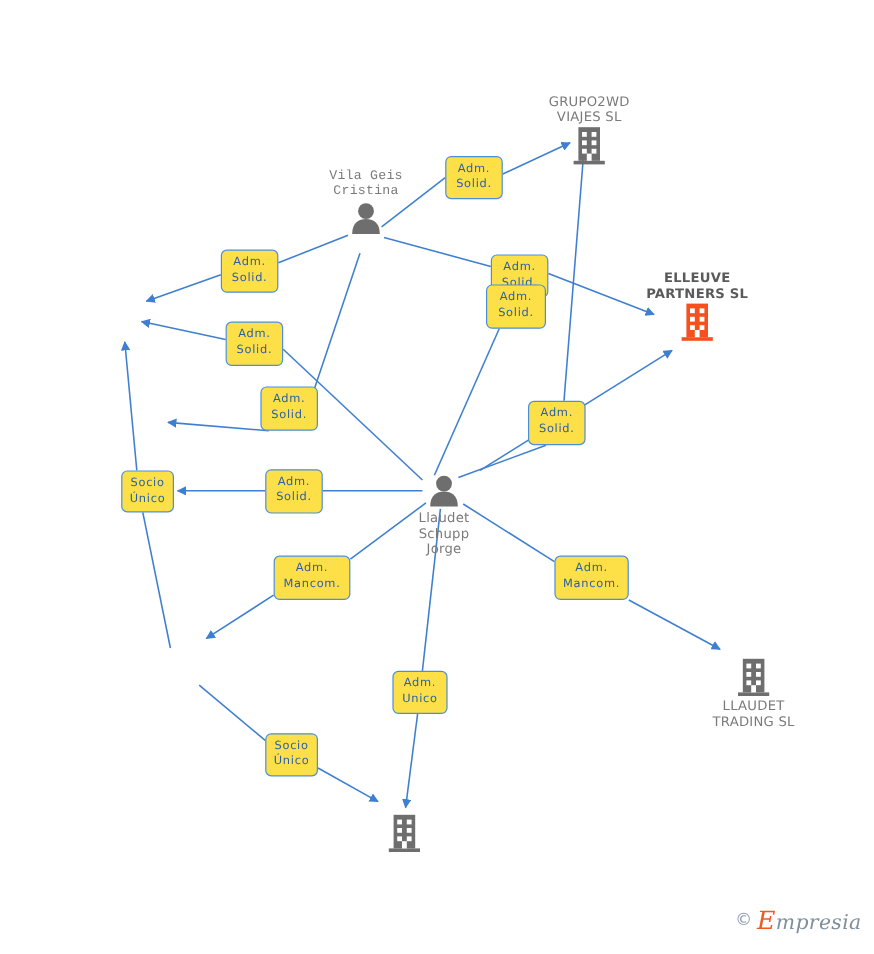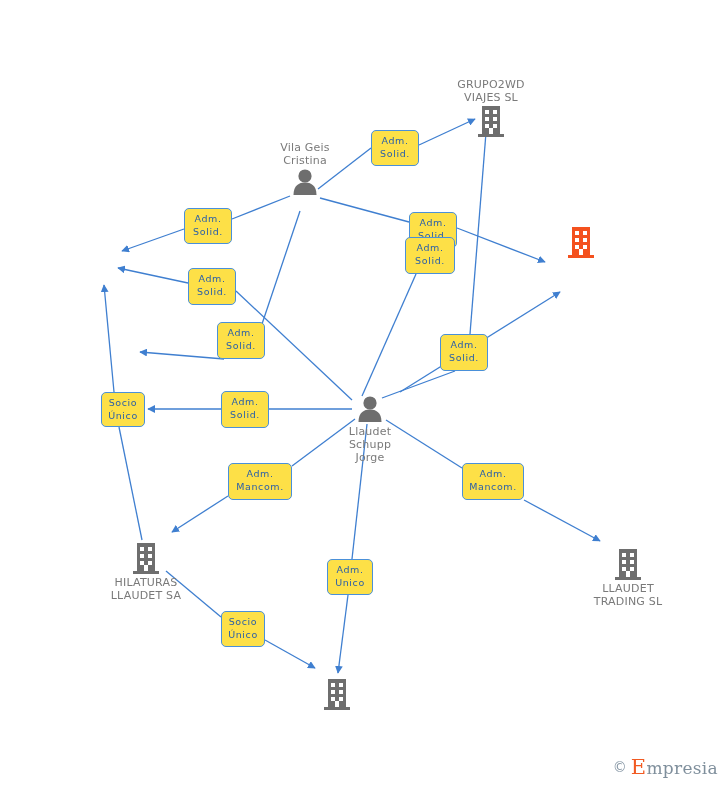--- a/index.html
+++ b/index.html
@@ -73,20 +73,21 @@
     display: flex;
     align-items: center;
     gap: 4px;
   }
   .watermark .cmark {
     font-size: 14px;
     color: #8a9aa8;
   }
   .watermark .wname {
     font-family: "DejaVu Serif", serif;
+    font-style: italic;
     font-size: 17px;
     color: #7f8f9c;
     letter-spacing: 0.3px;
     text-align: right;
   }
   .watermark .wname .lead {
     color: #f15a22;
     font-size: 21px;
   }
 </style>
@@ -157,33 +158,35 @@
         <rect x="17" y="6" width="4" height="4" fill="#ffffff"></rect>
         <rect x="9" y="13" width="4" height="4" fill="#ffffff"></rect>
         <rect x="17" y="13" width="4" height="4" fill="#ffffff"></rect>
         <rect x="9" y="20" width="4" height="4" fill="#ffffff"></rect>
         <rect x="17" y="20" width="4" height="4" fill="#ffffff"></rect>
         <rect x="13" y="24" width="4" height="6" fill="#ffffff"></rect>
       </svg>
     </span>
   </div>
 
-  <div class="node above" style="left:305px; top:141px;">
+  <div class="node above" style="left:305px; top:141px;font-family:Liberation Mono, monospace;">
     <span class="caption">Vila Geis
 Cristina</span>
     <span class="glyph">
       <svg width="30" height="30" viewBox="0 0 30 30">
         <circle cx="15" cy="9" r="6.6" fill="#6e6e6e"></circle>
         <path d="M 3.5 28 C 3.5 18.5 9 15.6 15 15.6 C 21 15.6 26.5 18.5 26.5 28 Z" fill="#6e6e6e"></path>
       </svg>
     </span>
   </div>
 
 
   <div class="node above highlight" style="left:581px; top:225px;">
+    <span class="caption">ELLEUVE
+PARTNERS SL</span>
     <span class="glyph">
       <svg width="30" height="34" viewBox="0 0 30 34">
         <rect x="6" y="2" width="18" height="28" fill="#f4511e"></rect>
         <rect x="2" y="30" width="26" height="3" fill="#f4511e"></rect>
         <rect x="9" y="6" width="4" height="4" fill="#ffffff"></rect>
         <rect x="17" y="6" width="4" height="4" fill="#ffffff"></rect>
         <rect x="9" y="13" width="4" height="4" fill="#ffffff"></rect>
         <rect x="17" y="13" width="4" height="4" fill="#ffffff"></rect>
         <rect x="9" y="20" width="4" height="4" fill="#ffffff"></rect>
         <rect x="17" y="20" width="4" height="4" fill="#ffffff"></rect>
@@ -198,37 +201,20 @@
       <svg width="30" height="30" viewBox="0 0 30 30">
         <circle cx="15" cy="9" r="6.6" fill="#6e6e6e"></circle>
         <path d="M 3.5 28 C 3.5 18.5 9 15.6 15 15.6 C 21 15.6 26.5 18.5 26.5 28 Z" fill="#6e6e6e"></path>
       </svg>
     </span>
     <span class="caption">Llaudet
 Schupp
 Jorge</span>
   </div>
 
-  <div class="node" style="left:146px; top:541px;">
-    <span class="glyph">
-      <svg width="30" height="34" viewBox="0 0 30 34">
-        <rect x="6" y="2" width="18" height="28" fill="#6e6e6e"></rect>
-        <rect x="2" y="30" width="26" height="3" fill="#6e6e6e"></rect>
-        <rect x="9" y="6" width="4" height="4" fill="#ffffff"></rect>
-        <rect x="17" y="6" width="4" height="4" fill="#ffffff"></rect>
-        <rect x="9" y="13" width="4" height="4" fill="#ffffff"></rect>
-        <rect x="17" y="13" width="4" height="4" fill="#ffffff"></rect>
-        <rect x="9" y="20" width="4" height="4" fill="#ffffff"></rect>
-        <rect x="17" y="20" width="4" height="4" fill="#ffffff"></rect>
-        <rect x="13" y="24" width="4" height="6" fill="#ffffff"></rect>
-      </svg>
-    </span>
-    <span class="caption">HILATURAS
-LLAUDET SA</span>
-  </div>
 
   <div class="node" style="left:628px; top:547px;">
     <span class="glyph">
       <svg width="30" height="34" viewBox="0 0 30 34">
         <rect x="6" y="2" width="18" height="28" fill="#6e6e6e"></rect>
         <rect x="2" y="30" width="26" height="3" fill="#6e6e6e"></rect>
         <rect x="9" y="6" width="4" height="4" fill="#ffffff"></rect>
         <rect x="17" y="6" width="4" height="4" fill="#ffffff"></rect>
         <rect x="9" y="13" width="4" height="4" fill="#ffffff"></rect>
         <rect x="17" y="13" width="4" height="4" fill="#ffffff"></rect>

